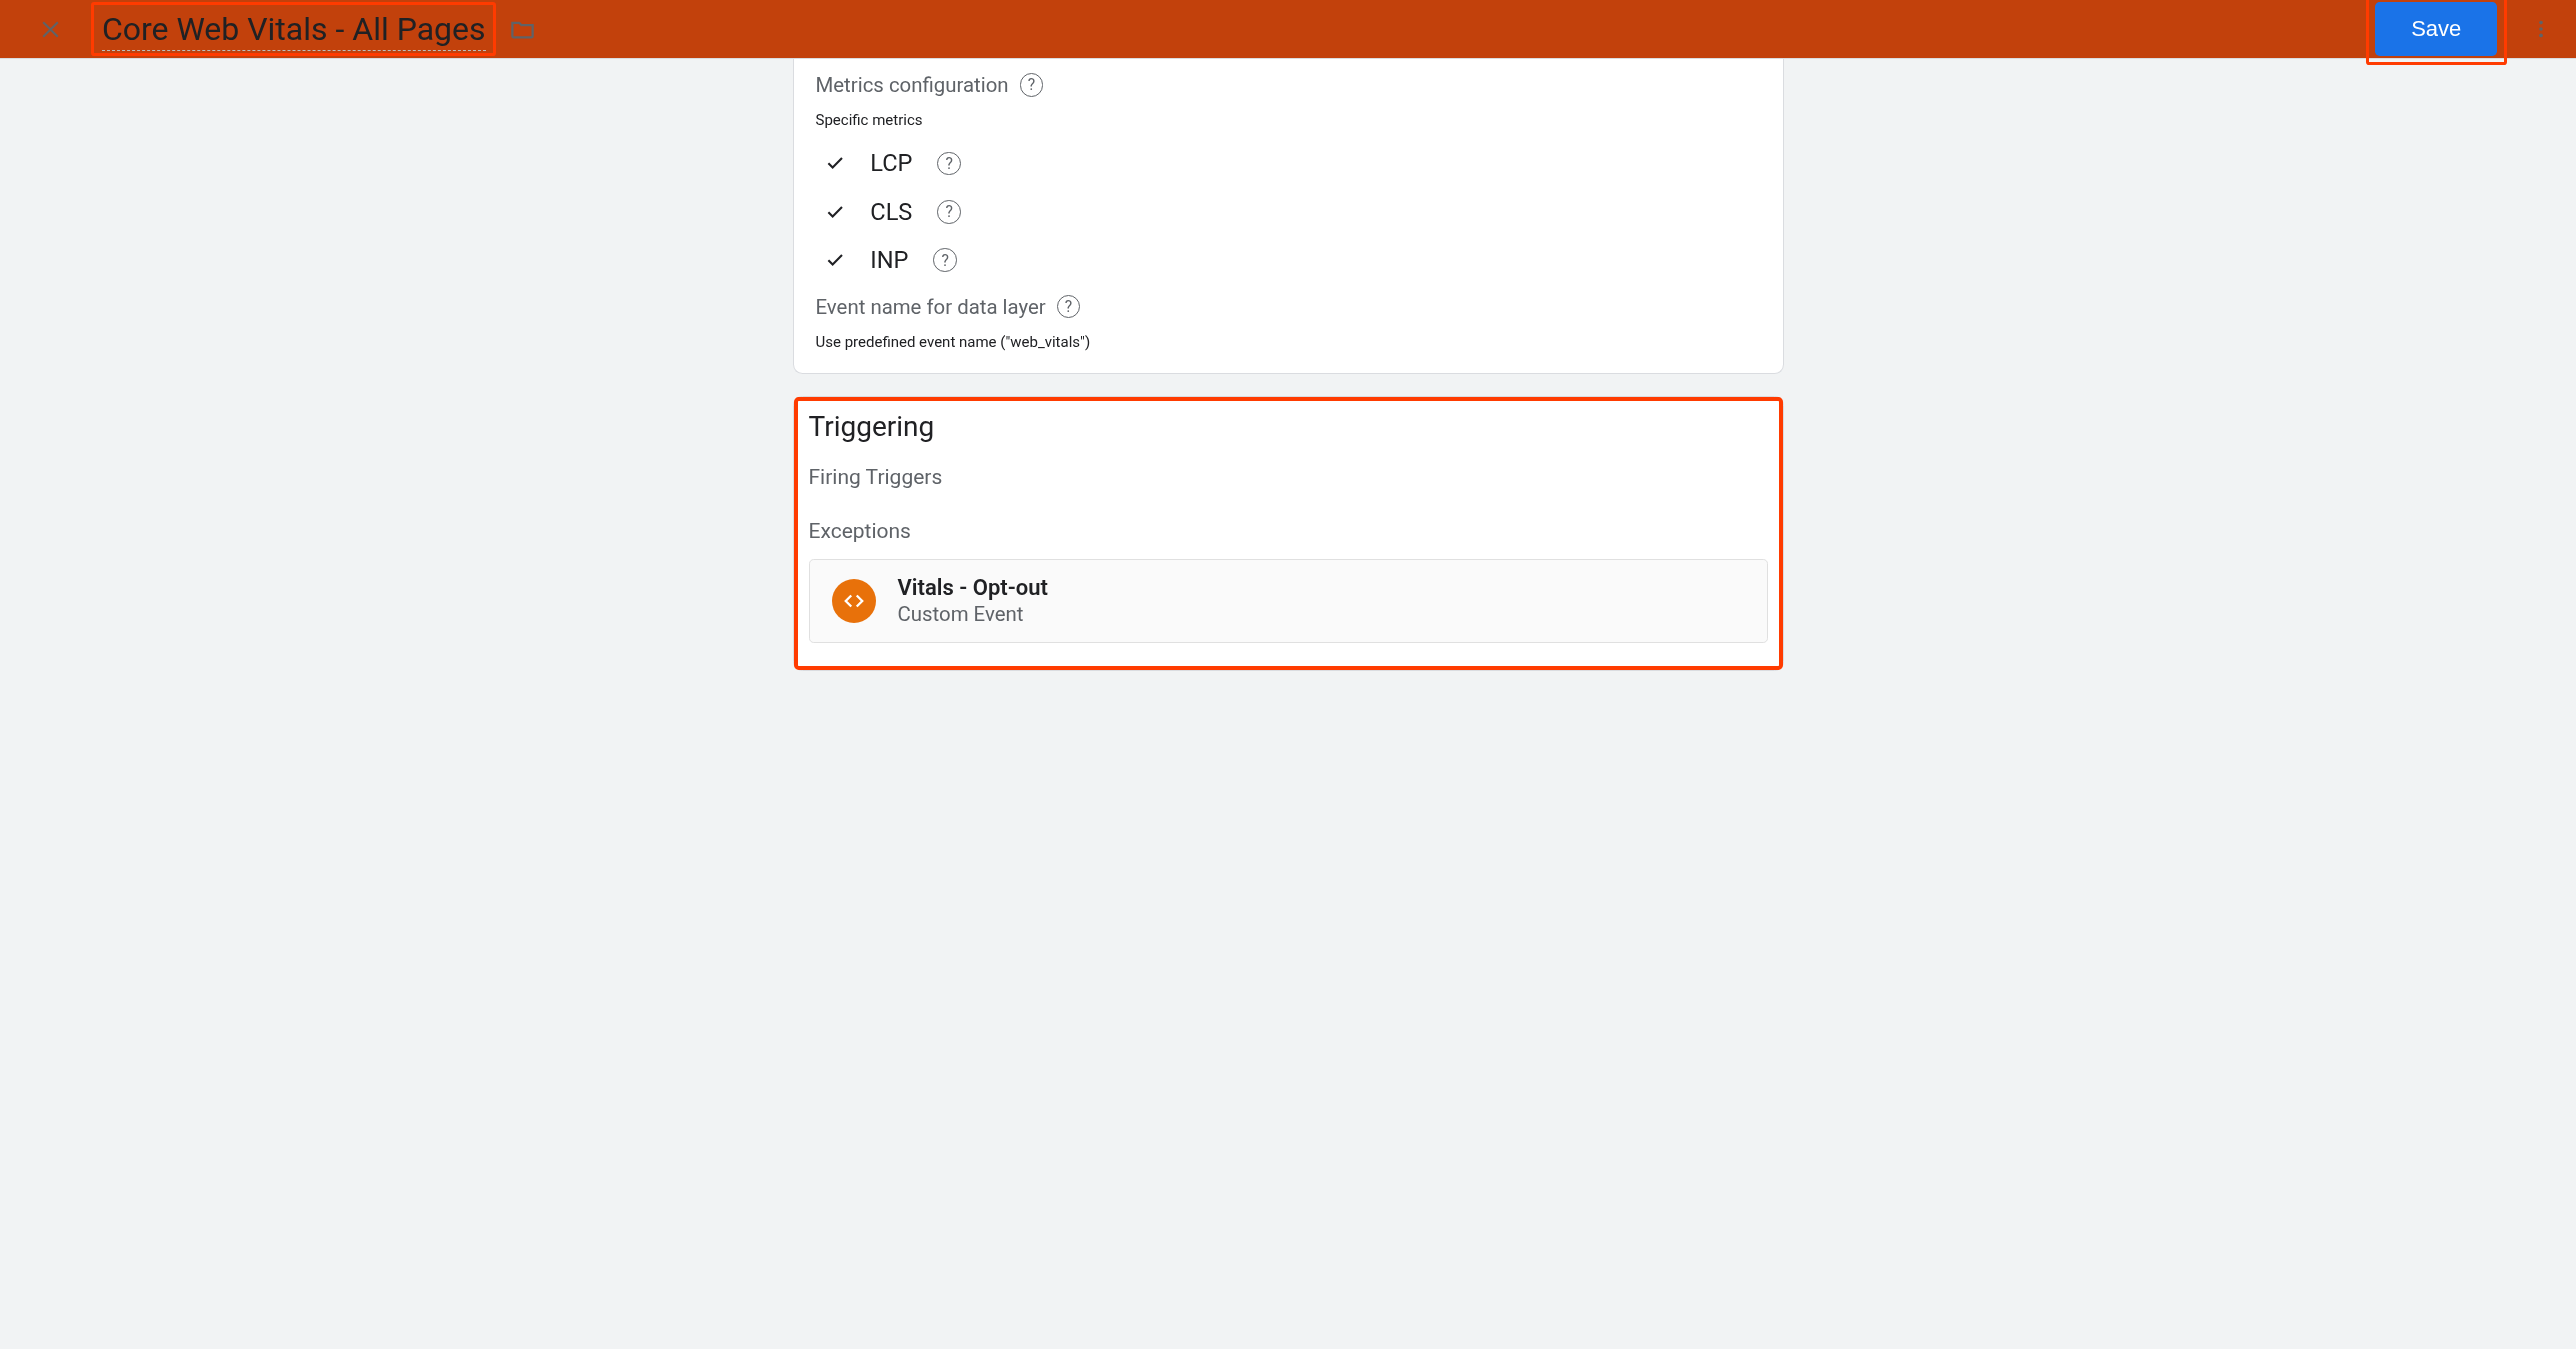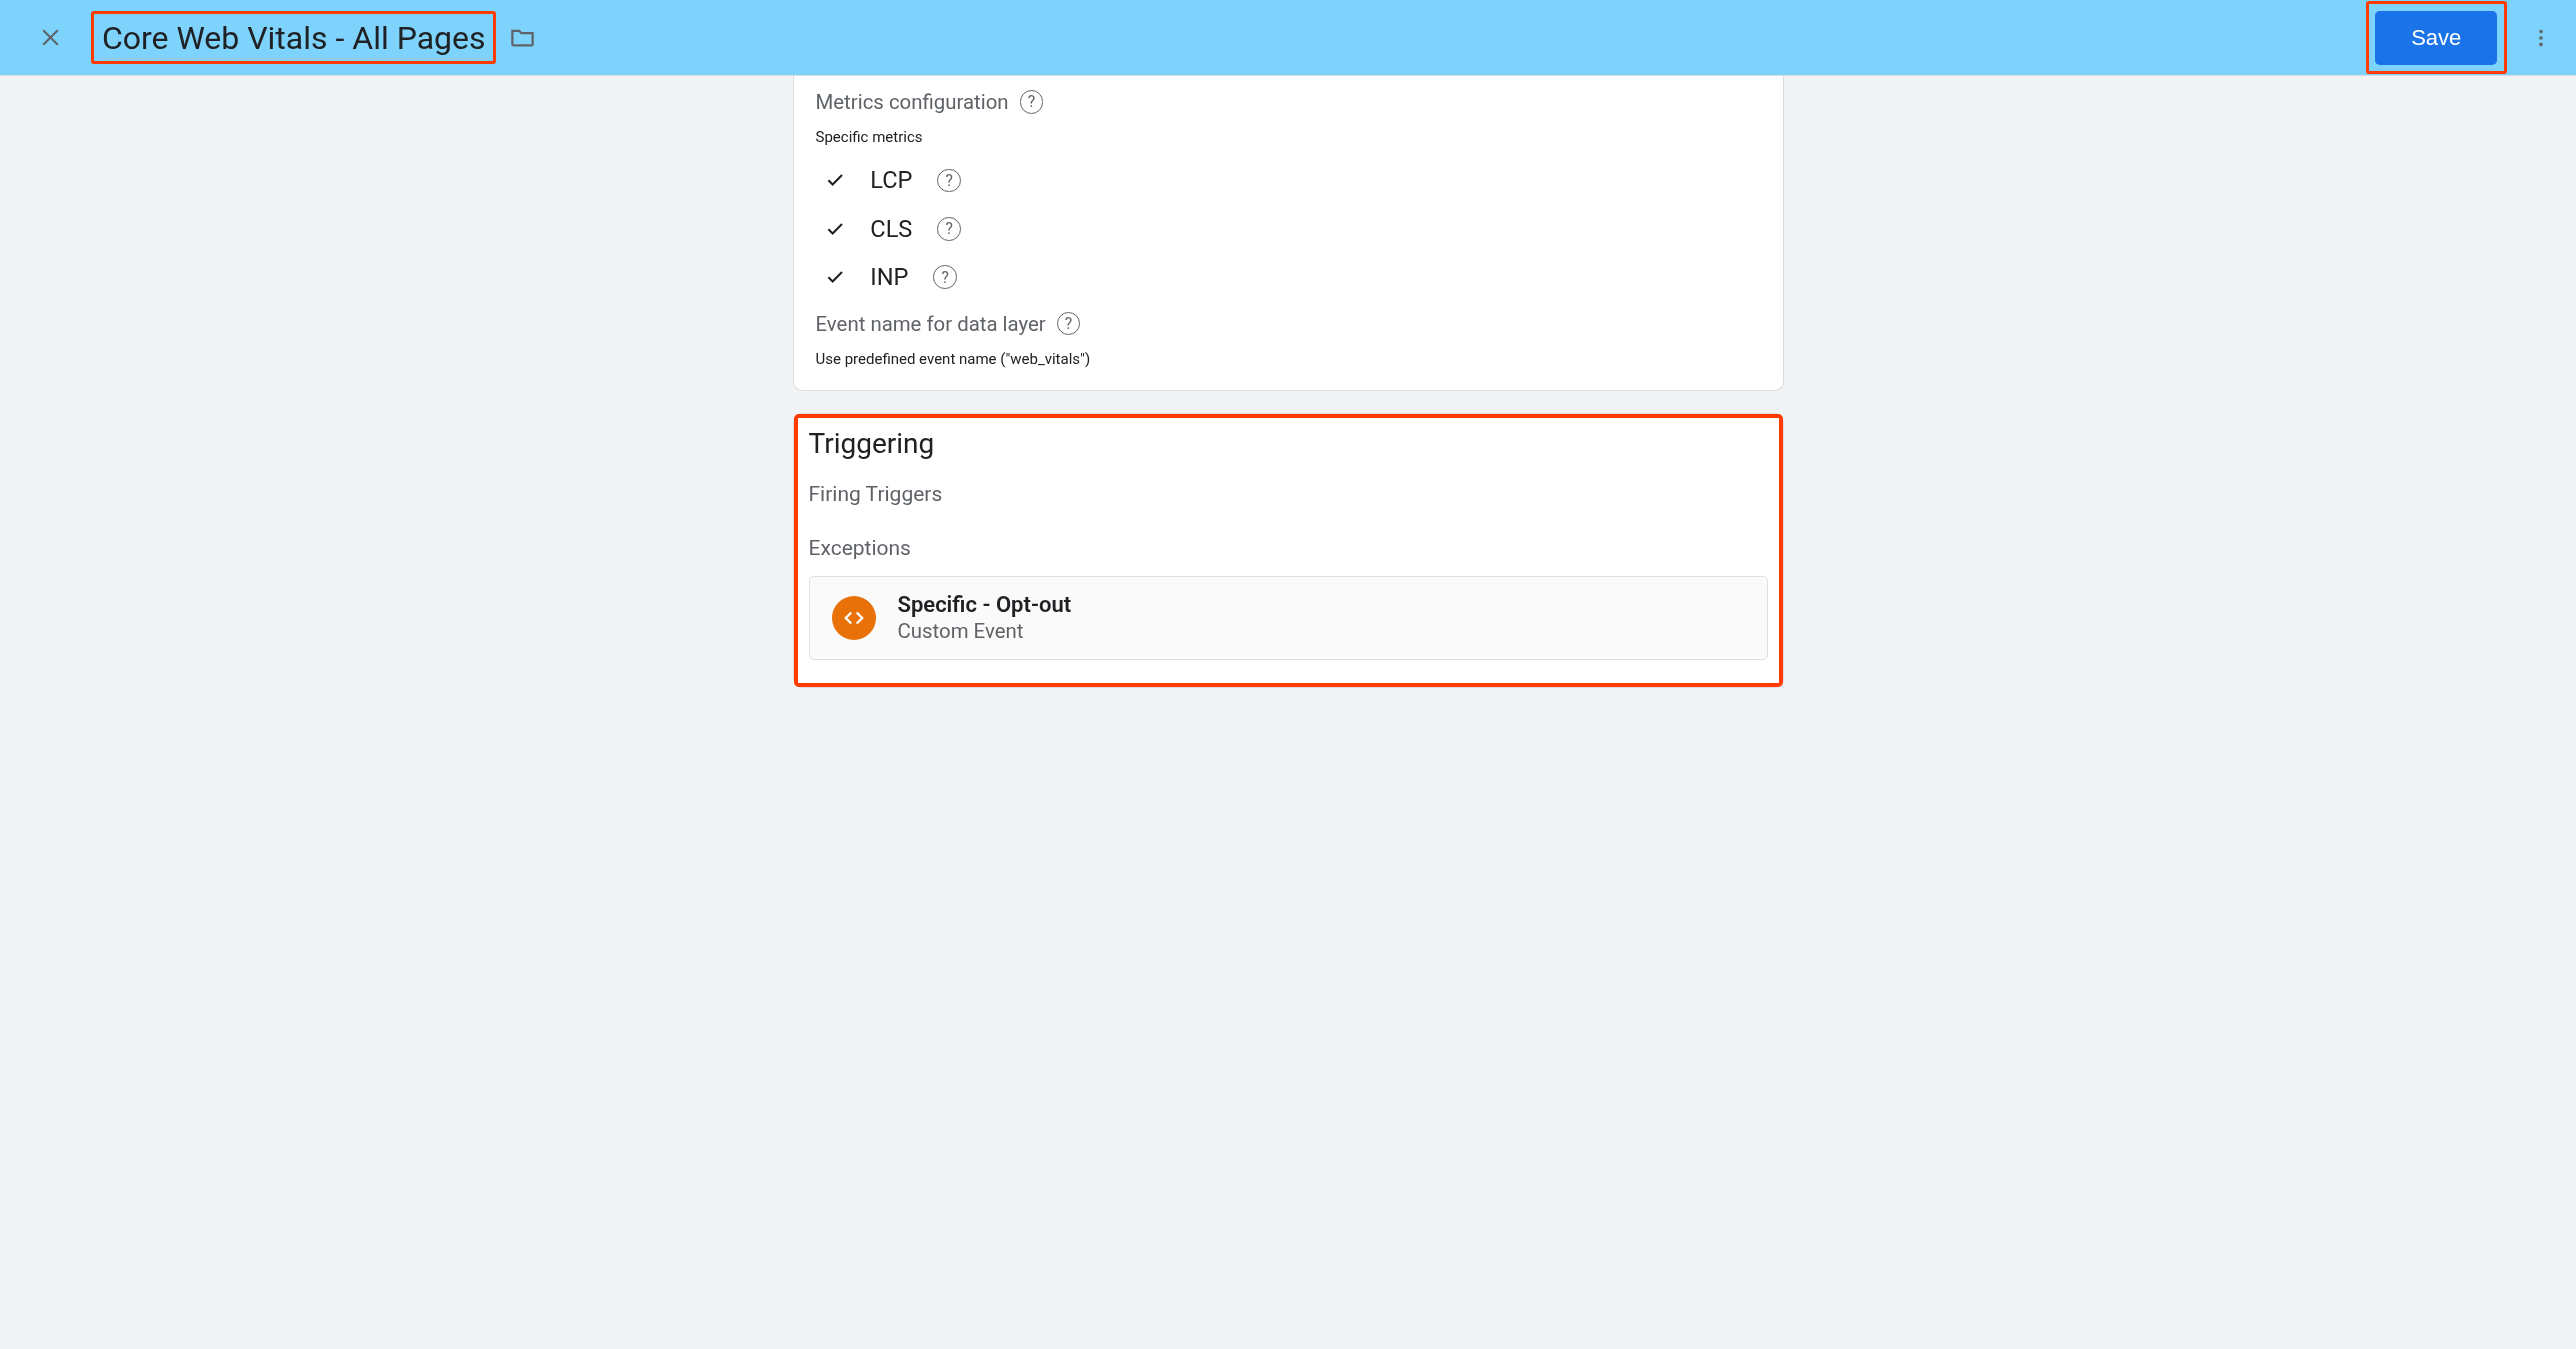--- a/index.html
+++ b/index.html
@@ -4,22 +4,22 @@
 <style>
   * { box-sizing: border-box; margin: 0; padding: 0; }
   html, body { width: 100%; height: 100%; }
   body {
     font-family: 'Google Sans', Roboto, Arial, sans-serif;
     background: #f1f3f4;
     color: #202124;
     font-size: 22px;
   }
   .header {
-    background: #7dd3fc;
-    height: 76px;
+    background: #c2410c;
+    height: 59px;
     display: flex;
     align-items: center;
     padding: 0 15.7px 0 31px;
     border-bottom: 0.8px solid #dadce0;
   }
   .close-btn {
     width: 38px; height: 38px;
     display: flex; align-items: center; justify-content: center;
     cursor: pointer;
     color: #5f6368;
@@ -231,21 +231,21 @@
         <div class="subheading">Firing Triggers</div>
 
         <div class="subheading" style="margin-top:30px;">Exceptions</div>
         <div class="trigger-row">
           <div class="trigger-icon orange">
             <svg width="22" height="22" viewBox="0 0 24 24">
                 <path fill="none" stroke="#fff" stroke-width="2.5" d="M9 6l-6 6 6 6M15 6l6 6-6 6"></path>
               </svg>
           </div>
           <div class="trigger-text">
-            <div class="t-name">Specific - Opt-out</div>
+            <div class="t-name">Vitals - Opt-out</div>
             <div class="t-type">Custom Event</div>
           </div>
         </div>
       </div>
     </div>
 
   </div>
 </div>
 
 

